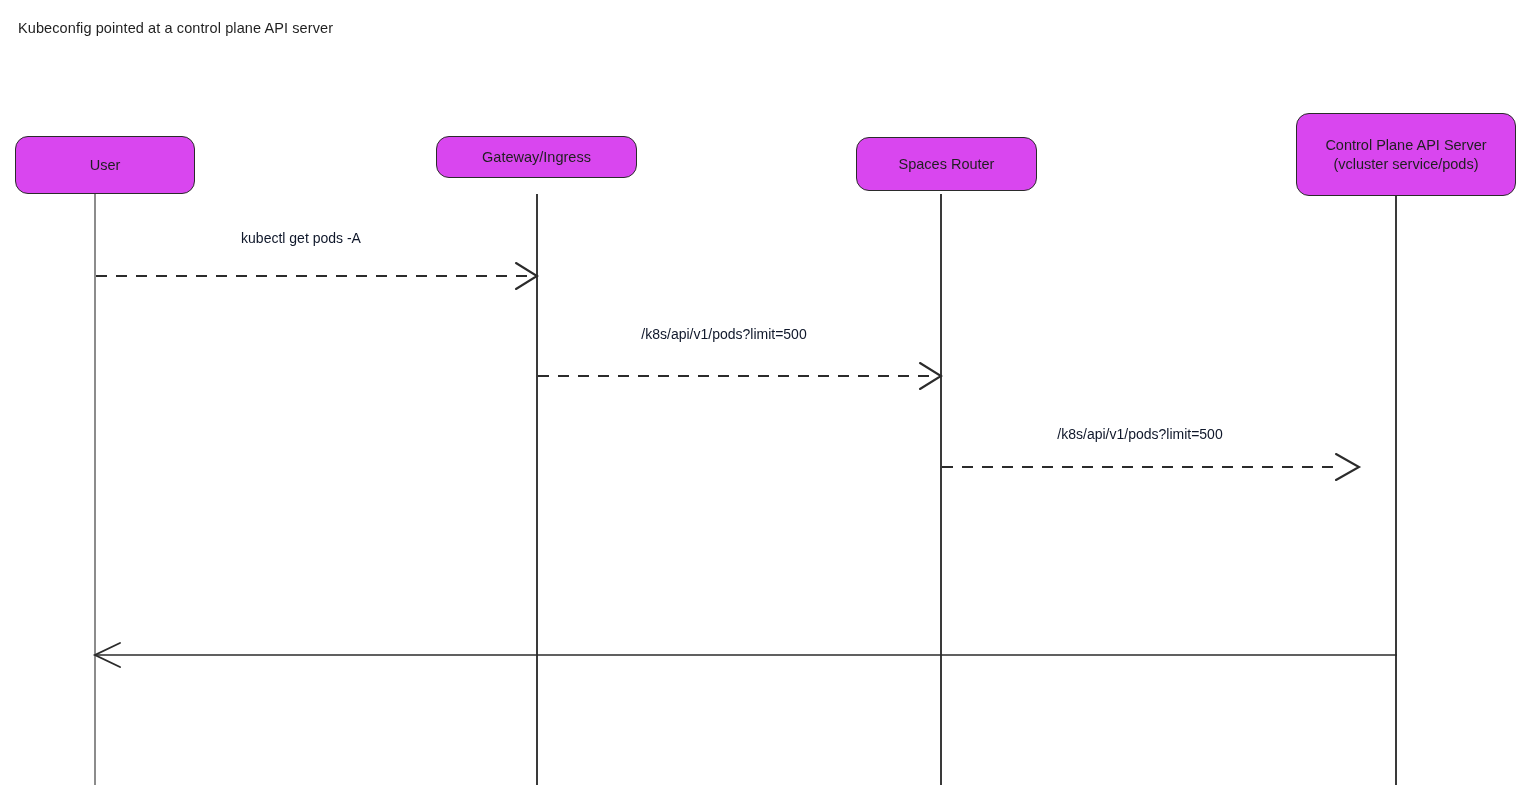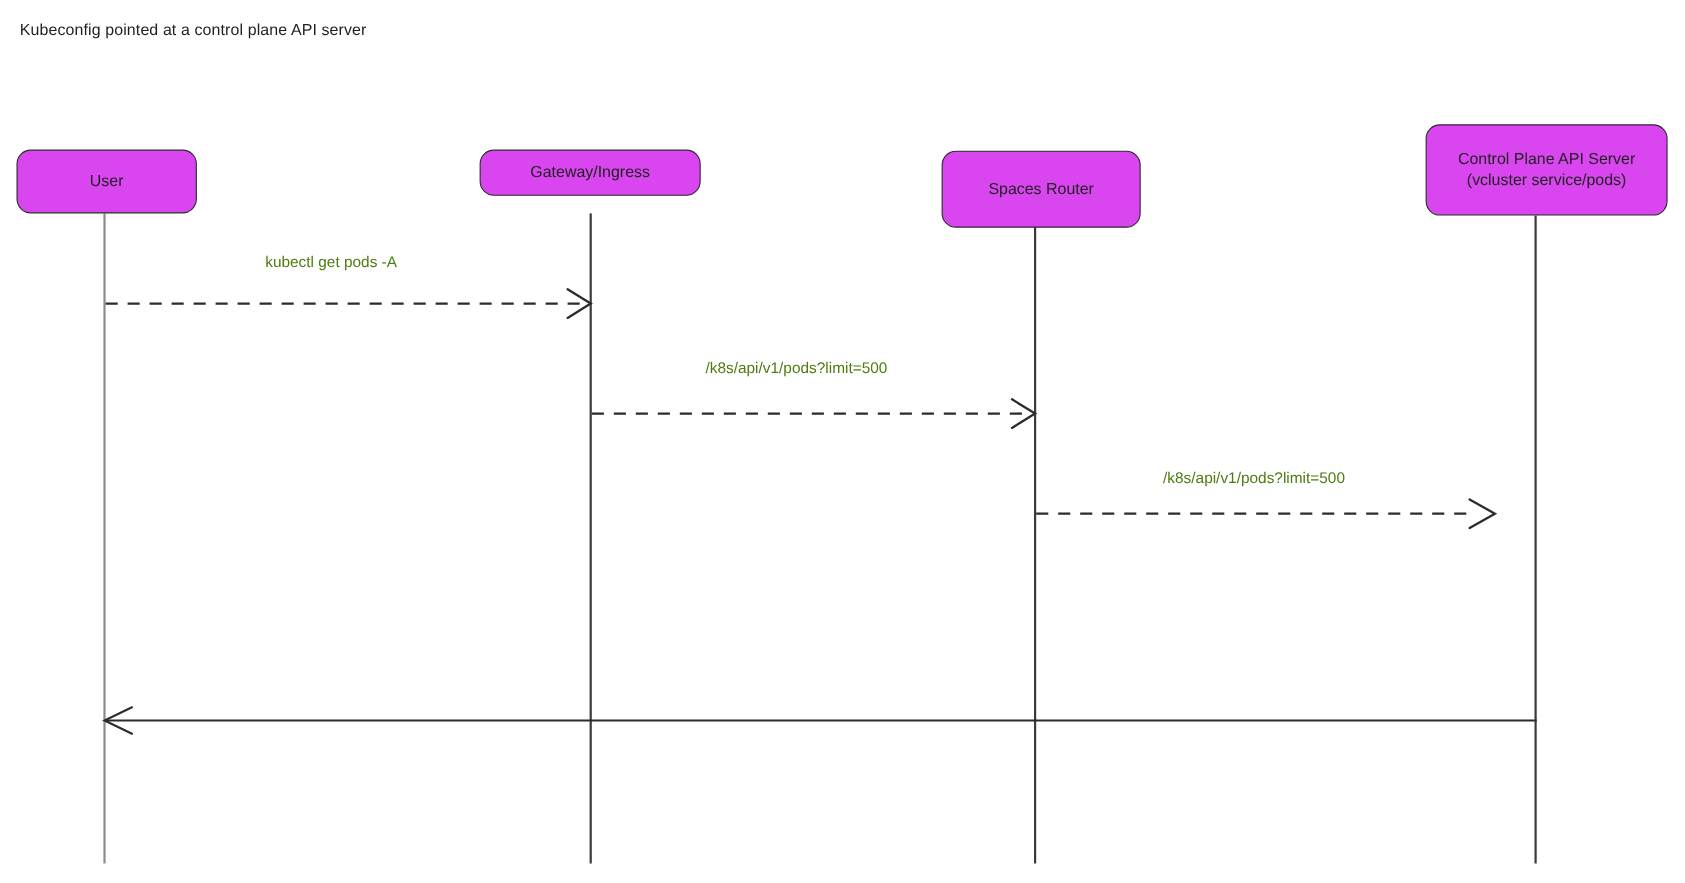--- a/index.html
+++ b/index.html
@@ -62,47 +62,47 @@
     background: #8c8c8c;
     z-index: 1;
   }
   .lifeline.dark { background: #3a3a3a; }
 
   
   .msg-label {
     position: absolute;
     font-size: 14px;
     line-height: 17px;
-    color: #4d7c0f;
+    color: #0f172a;
     white-space: nowrap;
     transform: translateX(-50%);
     z-index: 4;
   }
   .msg-svg {
     position: absolute;
     overflow: visible;
     z-index: 2;
   }
 </style>
 </head>
 <body>
 
 <div id="diagram-root">
 
   <div class="note-line" id="note-line-0">Kubeconfig pointed at a control plane API server</div>
 
-  <div class="participant-box" id="participant-box-user" style="left:15px; top:136px; width:164px; height:58px;">
+  <div class="participant-box" id="participant-box-user" style="left:15px; top:136px; width:180px; height:58px;">
     <span class="participant-label">User</span>
   </div>
 
   <div class="participant-box" id="participant-box-gateway" style="left:436px; top:136px; width:201px; height:42px;">
     <span class="participant-label">Gateway/Ingress</span>
   </div>
 
-  <div class="participant-box" id="participant-box-spaces-router" style="left:856px; top:137px; width:181px; height:70px;">
+  <div class="participant-box" id="participant-box-spaces-router" style="left:856px; top:137px; width:181px; height:54px;">
     <span class="participant-label">Spaces Router</span>
   </div>
 
   <div class="participant-box" id="participant-box-control-plane" style="left:1296px; top:113px; width:220px; height:83px;">
     <span class="participant-label">Control Plane API Server
 (vcluster service/pods)</span>
   </div>
 
   <div class="lifeline" id="lifeline-user" style="left:94px; top:194px; height:591px;"></div>
   <div class="lifeline dark" id="lifeline-gateway" style="left:536px; top:194px; height:591px;"></div>

